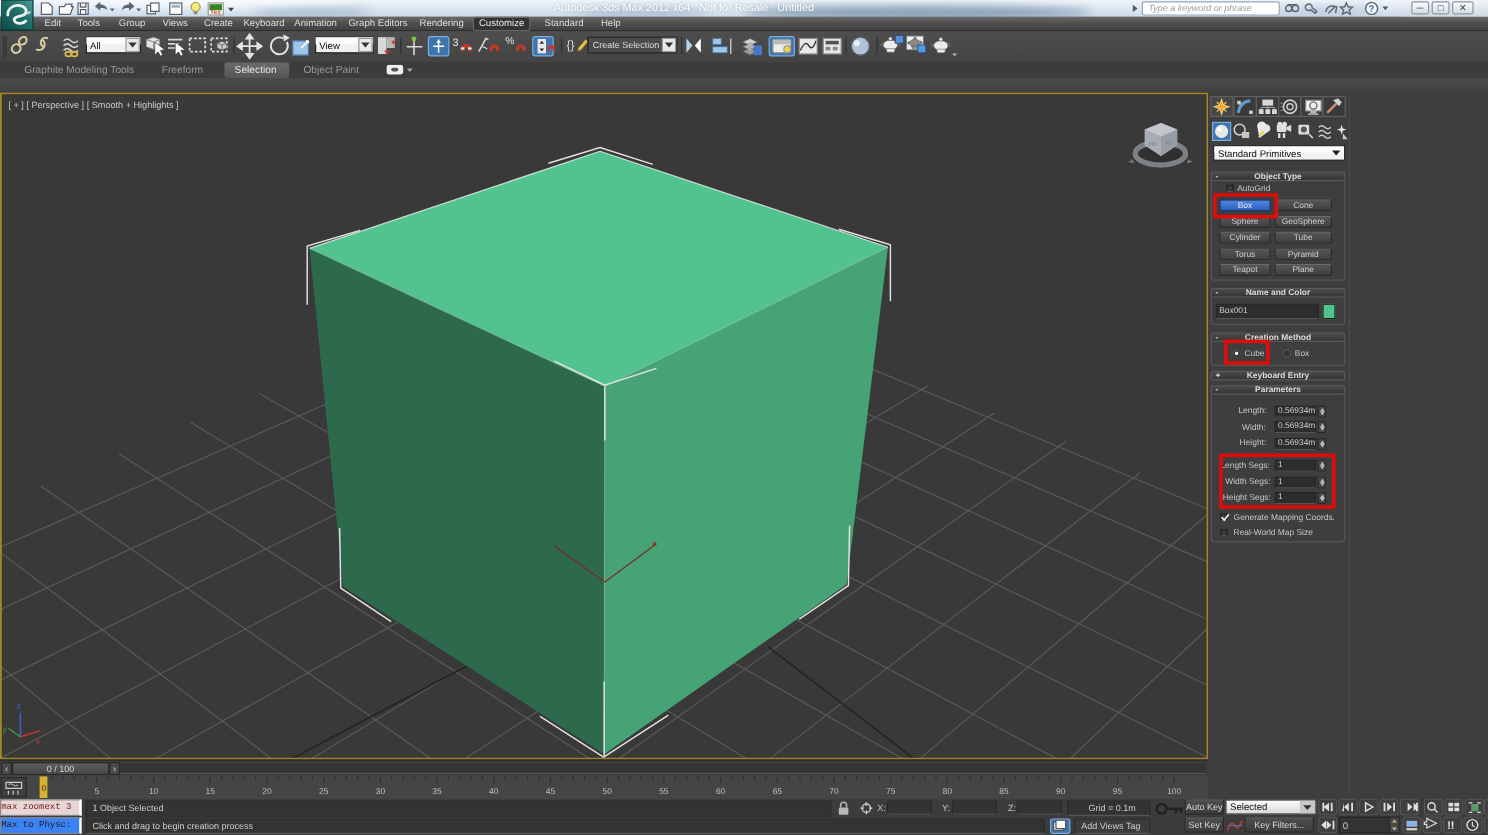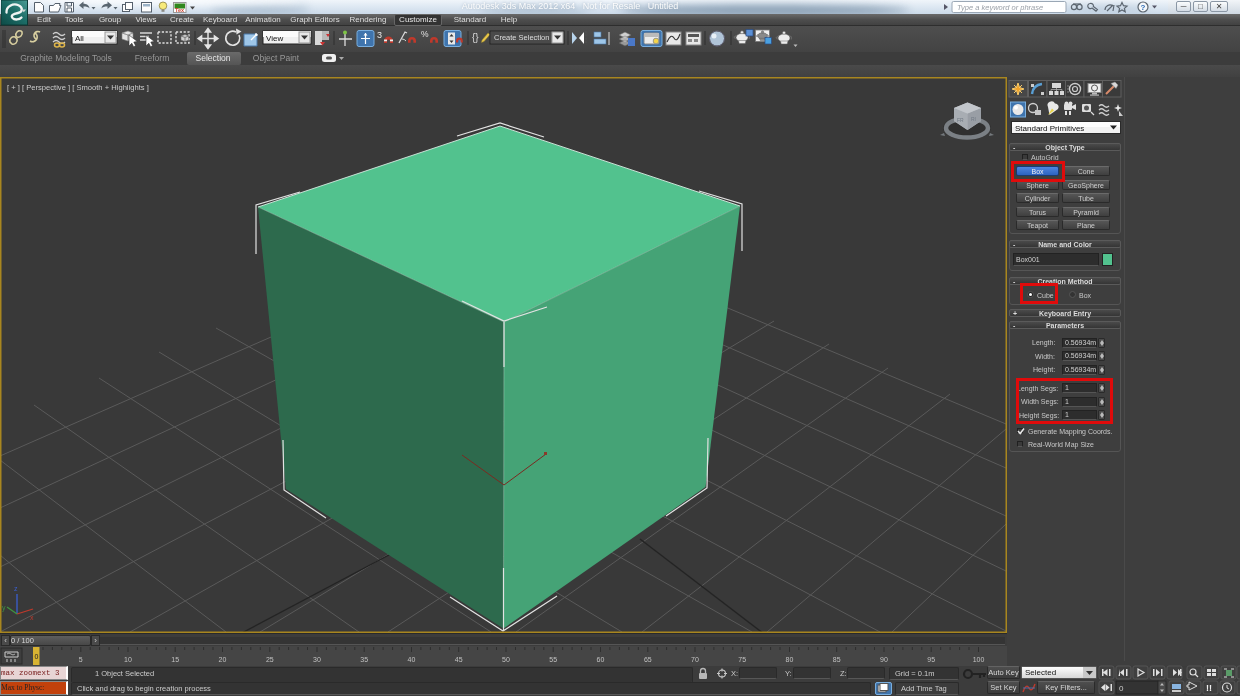--- a/index.html
+++ b/index.html
@@ -517,21 +517,21 @@
 <div class="chk" style="left:1017px;top:428px"></div>
 <svg class="abs" style="left:1016px;top:426px" width="10" height="10" viewBox="0 0 10 10">
       <path d="M2 5 l2.2 2.5 L8 2.5" stroke="#e8e8e8" stroke-width="1.5" fill="none"></path>
     </svg>
 <span class="lbl" style="left:1028px;top:427px">Generate Mapping Coords.</span>
 <div class="chk" style="left:1017px;top:441px"></div>
 <span class="lbl" style="left:1028px;top:440px">Real-World Map Size</span>
 
 <div class="abs" id="tslider"></div>
 <div class="abs" style="left:1px;top:635px;width:9px;height:11px;background:#4a4a4a;border:1px solid #2a2a2a;color:#ccc;font-size:8px;line-height:10px;text-align:center">‹</div>
-<div class="abs" style="left:10px;top:635px;width:81px;height:11px;background:linear-gradient(180deg,#5e5e5e,#474747);border:1px solid #2a2a2a;border-radius:2px;color:#d8d8d8;font-size:7.5px;line-height:10px;">0 / 100</div>
+<div class="abs" style="left:10px;top:635px;width:81px;height:11px;background:linear-gradient(180deg,#5e5e5e,#474747);border:1px solid #2a2a2a;border-radius:2px;color:#d8d8d8;font-size:7.5px;line-height:10px;text-align:center">0 / 100</div>
 <div class="abs" style="left:91px;top:635px;width:9px;height:11px;background:#4a4a4a;border:1px solid #2a2a2a;color:#ccc;font-size:8px;line-height:10px;text-align:center">›</div>
 <div class="abs" style="left:100px;top:637px;width:905px;height:8px;background:#343434;border-bottom:1px solid #555"></div>
 
 <div class="abs" id="trackbar"></div>
 <svg class="abs" style="left:0;top:646px" width="1007" height="20" viewBox="0 0 1007 20">
  <rect x="0" y="0" width="1007" height="20" fill="#454545"></rect>
  <rect x="1" y="2" width="21" height="16" fill="#3e3e3e" stroke="#2a2a2a"></rect>
  <g stroke="#ccc" stroke-width="1">
         <path d="M5 6 h13 v5 h-13 z M7 13 v3 M11 13 v3 M15 13 v3" fill="none"></path>
         <path d="M7 8 q2 -2 4 0 t4 0" fill="none" stroke-width="0.8"></path>
@@ -658,48 +658,48 @@
       <text x="836.7" y="16" font-size="7" fill="#c2c2c2" text-anchor="middle" font-family="Liberation Sans">85</text>
       <text x="884.0" y="16" font-size="7" fill="#c2c2c2" text-anchor="middle" font-family="Liberation Sans">90</text>
       <text x="931.2" y="16" font-size="7" fill="#c2c2c2" text-anchor="middle" font-family="Liberation Sans">95</text>
       <text x="978.5" y="16" font-size="7" fill="#c2c2c2" text-anchor="middle" font-family="Liberation Sans">100</text>
  <rect x="33" y="1" width="6.5" height="18" fill="#d8b332"></rect>
  <text x="34.5" y="13" font-size="7" fill="#222" font-family="Liberation Sans">0</text>
 </svg>
 
 <div class="abs" id="statusarea"></div>
 <div class="abs" style="left:0;top:666px;width:68px;height:14px;background:#e8d5d5;border:1px solid #888;border-right:2px solid #fff;color:#7a2020;font-family:'Liberation Mono',monospace;font-size:7.5px;line-height:12px;white-space:nowrap;overflow:hidden">max zoomext 3</div>
-<div class="abs" style="left:0;top:681px;width:68px;height:14px;background:#c2410c;border:1px solid #888;border-right:2px solid #fff;color:#222;font-family:Liberation Serif, serif;font-size:7.5px;line-height:12px;white-space:nowrap;overflow:hidden">Max to Physc:</div>
-<div class="sunk" style="left:71px;top:667px;width:622px;height:16px;line-height:12px;padding-left:23px">1 Object Selected</div>
+<div class="abs" style="left:0;top:681px;width:68px;height:14px;background:#3b82f6;border:1px solid #888;border-right:2px solid #fff;color:#222;font-family:Liberation Mono, monospace;font-size:7.5px;line-height:12px;white-space:nowrap;overflow:hidden">Max to Physc:</div>
+<div class="sunk" style="left:71px;top:667px;width:622px;height:16px;line-height:12px;padding-left:5px">1 Object Selected</div>
 <div class="sunk" style="left:71px;top:682px;width:800px;height:13px;line-height:12px;padding-left:5px">Click and drag to begin creation process</div>
 
 <svg class="abs" style="left:697px;top:667px" width="34" height="13" viewBox="0 0 34 13">
  <rect x="2" y="6" width="8" height="6" rx="1" fill="#b8b8b8"></rect>
       <path d="M3.5 6 v-2 a2.5 2.5 0 0 1 5 0 v2" fill="none" stroke="#b8b8b8" stroke-width="1.3"></path>
  <g stroke="#c8c8c8" stroke-width="1.1" fill="none">
         <circle cx="25" cy="6.5" r="3.5"></circle>
         <path d="M25 1.5 v3 M25 8.5 v3 M20 6.5 h3 M27 6.5 h3"></path>
       </g>
 </svg>
 <span class="lbl" style="left:731px;top:669px;font-size:7.5px">X:</span>
 <div class="sunk" style="left:739px;top:667px;width:38px;height:12px"></div>
 <span class="lbl" style="left:785px;top:669px;font-size:7.5px">Y:</span>
 <div class="sunk" style="left:793px;top:667px;width:38px;height:12px"></div>
 <span class="lbl" style="left:840px;top:669px;font-size:7.5px">Z:</span>
 <div class="sunk" style="left:847px;top:667px;width:38px;height:12px"></div>
-<div class="sunk" style="left:889px;top:667px;width:70px;height:13px;line-height:12px;padding-left:5px">Grid = 0.1m</div>
+<div class="sunk" style="left:889px;top:667px;width:70px;height:13px;line-height:12px;padding-left:17px">Grid = 0.1m</div>
 <svg class="abs" style="left:960px;top:664px" width="30" height="20" viewBox="0 0 30 20">
  <path d="M4 10 a4 4 0 1 1 8 0 a4 4 0 1 1 -8 0 M12 10 h14 M20 10 v4 M24 10 v3" stroke="#222" stroke-width="2.2" fill="none"></path>
 </svg>
 <div class="abs" style="left:875px;top:682px;width:17px;height:13px;background:#3f74ad;border:1px solid #79aede;border-radius:2px"></div>
 <svg class="abs" style="left:877px;top:683px" width="13" height="11" viewBox="0 0 13 11">
       <rect x="1" y="2" width="8" height="7" fill="#eee" stroke="#555"></rect>
       <rect x="3" y="0.5" width="8" height="7" fill="#fff" stroke="#555"></rect>
     </svg>
-<div class="sunk" style="left:895px;top:682px;width:64px;height:13px;line-height:12px;padding-left:5px;background:#3c3c3c">Add Time Tag</div>
+<div class="sunk" style="left:895px;top:682px;width:64px;height:13px;line-height:12px;padding-left:5px;background:#3c3c3c">Add Views Tag</div>
 
 <div class="gbtn" style="left:987px;top:666px;width:33px;height:13px;line-height:12px">Auto Key</div>
 <div class="gbtn" style="left:987px;top:681px;width:33px;height:13px;line-height:12px">Set Key</div>
 <div class="abs" style="left:1021px;top:666px;width:76px;height:13px;background:linear-gradient(180deg,#fdfdfd,#d8d8d8);border:1px solid #555;border-radius:1px;color:#111;font-size:8px;line-height:12px;padding-left:3px">Selected</div>
 <svg class="abs" style="left:1083px;top:667px" width="14" height="11" viewBox="0 0 14 11">
       <rect width="13" height="11" fill="#c8c8c8"></rect>
       <path d="M3 4 l3.5 4 l3.5 -4 z" fill="#333"></path>
     </svg>
 <svg class="abs" style="left:1022px;top:681px" width="14" height="14" viewBox="0 0 14 14">
       <path d="M1 11 q3 -9 6 -4 t6 -4" fill="none" stroke="#c0392b" stroke-width="1.4"></path>

